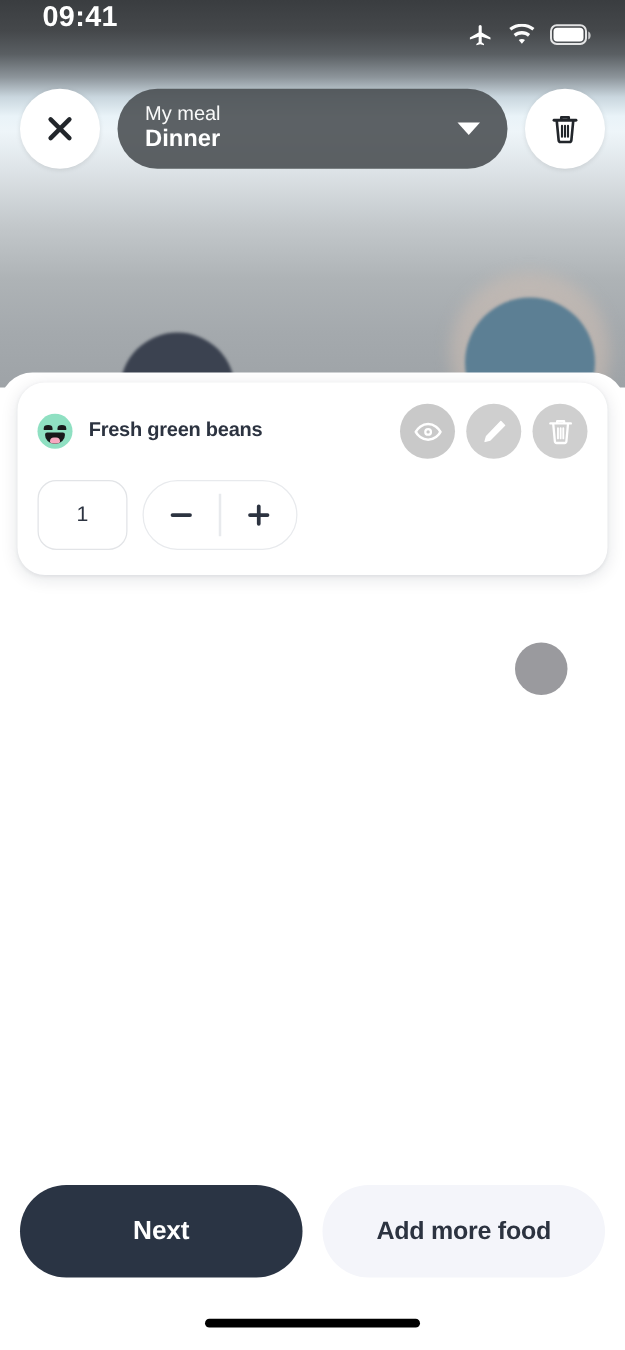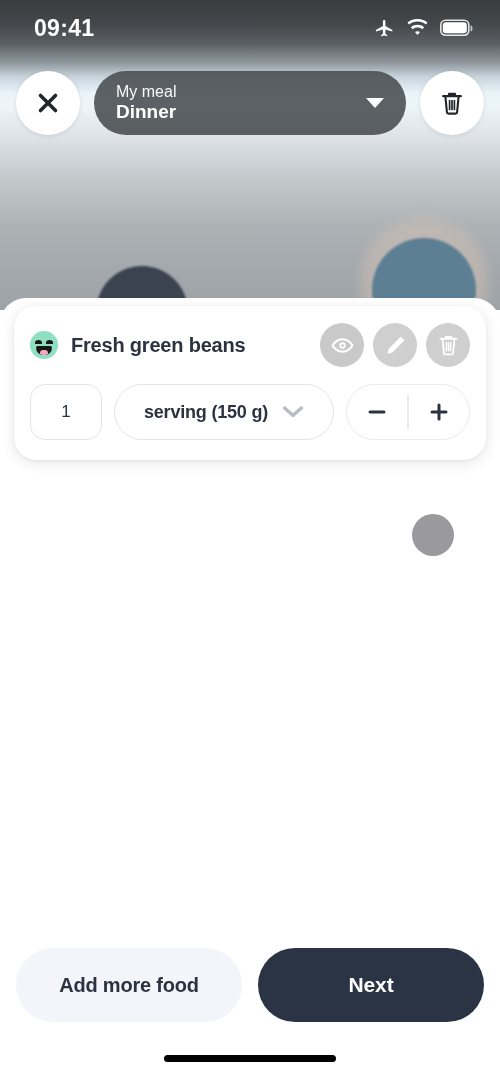--- a/index.html
+++ b/index.html
@@ -66,21 +66,20 @@
     background: rgba(205,190,178,0.55);
     filter: blur(6px);
   }
 
   
   #statusbar {
     position: absolute;
     top: 0; left: 0;
     width: 500px; height: 56px;
     display: flex;
-    align-items: center;
     justify-content: space-between;
     padding: 0 26px 0 34px;
     z-index: 6;
   }
   #status-time {
     color: #ffffff;
     font-size: 23px;
     font-weight: 700;
     letter-spacing: 0.3px;
   }
@@ -274,21 +273,21 @@
     overflow: hidden;
   }
   #food-face .tongue {
     position: absolute;
     left: 4px; bottom: 0;
     width: 8px; height: 5px;
     background: #f7a8c0;
     border-radius: 5px 5px 3px 3px;
   }
   #food-name {
-    font-size: 20px;
+    font-size: 16px;
     font-weight: 700;
     color: #2c3340;
     white-space: nowrap;
     letter-spacing: -0.2px;
   }
   #food-actions {
     margin-left: auto;
     display: flex;
     align-items: center;
     gap: 9px;
@@ -518,26 +517,20 @@
               <path d="M5.6 6.6 L7 21.7 a1.6 1.6 0 0 0 1.6 1.5 h6.8 a1.6 1.6 0 0 0 1.6-1.5 L18.4 6.6" fill="none" stroke="#ffffff" stroke-width="2" stroke-linejoin="round"></path>
               <path d="M9.7 10.4 V19.2 M12 10.4 V19.2 M14.3 10.4 V19.2" stroke="#ffffff" stroke-width="1.6" stroke-linecap="round"></path>
             </svg>
           </button>
         </div>
       </div>
 
       <div id="portion-row">
         <input id="qty-input" type="text" value="1" style="">
 
-        <div id="unit-select">
-          <span id="unit-label">serving (150 g)</span>
-          <svg width="22" height="14" viewBox="0 0 22 14">
-            <path d="M2.5 3 L11 10.4 L19.5 3" fill="none" stroke="#b9bdc3" stroke-width="3.4" stroke-linecap="round" stroke-linejoin="round"></path>
-          </svg>
-        </div>
 
         <div id="stepper">
           <button class="step-btn">
             <svg width="22" height="22" viewBox="0 0 22 22">
               <path d="M4 11 H18" stroke="#2c3340" stroke-width="3" stroke-linecap="round"></path>
             </svg>
           </button>
           <span id="step-divider"></span>
           <button class="step-btn">
             <svg width="22" height="22" viewBox="0 0 22 22">
@@ -545,19 +538,19 @@
             </svg>
           </button>
         </div>
       </div>
     </div>
   </div>
 
   <div id="loading-dot"></div>
 
   <div id="bottom-bar">
+    <button id="next-btn">Next</button>
     <button id="add-more-btn">Add more food</button>
-    <button id="next-btn">Next</button>
   </div>
 
   <div id="home-indicator"></div>
 
 </div>
 
 </body></html>

